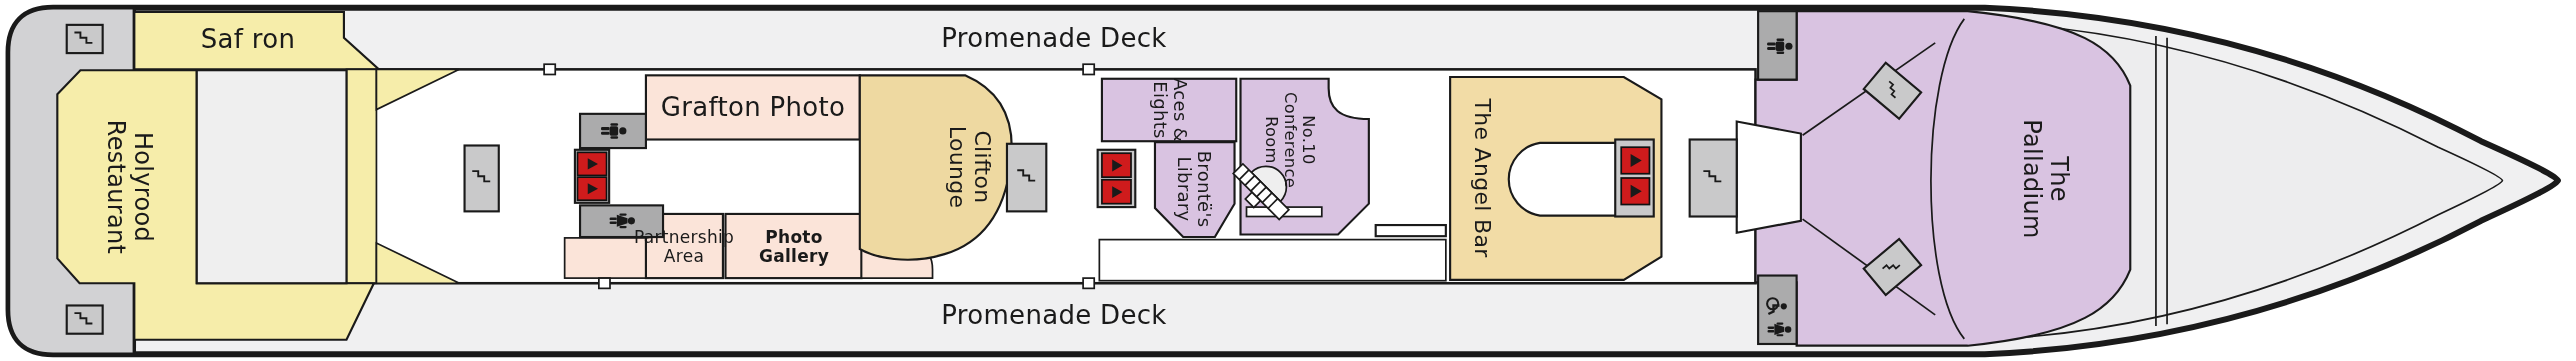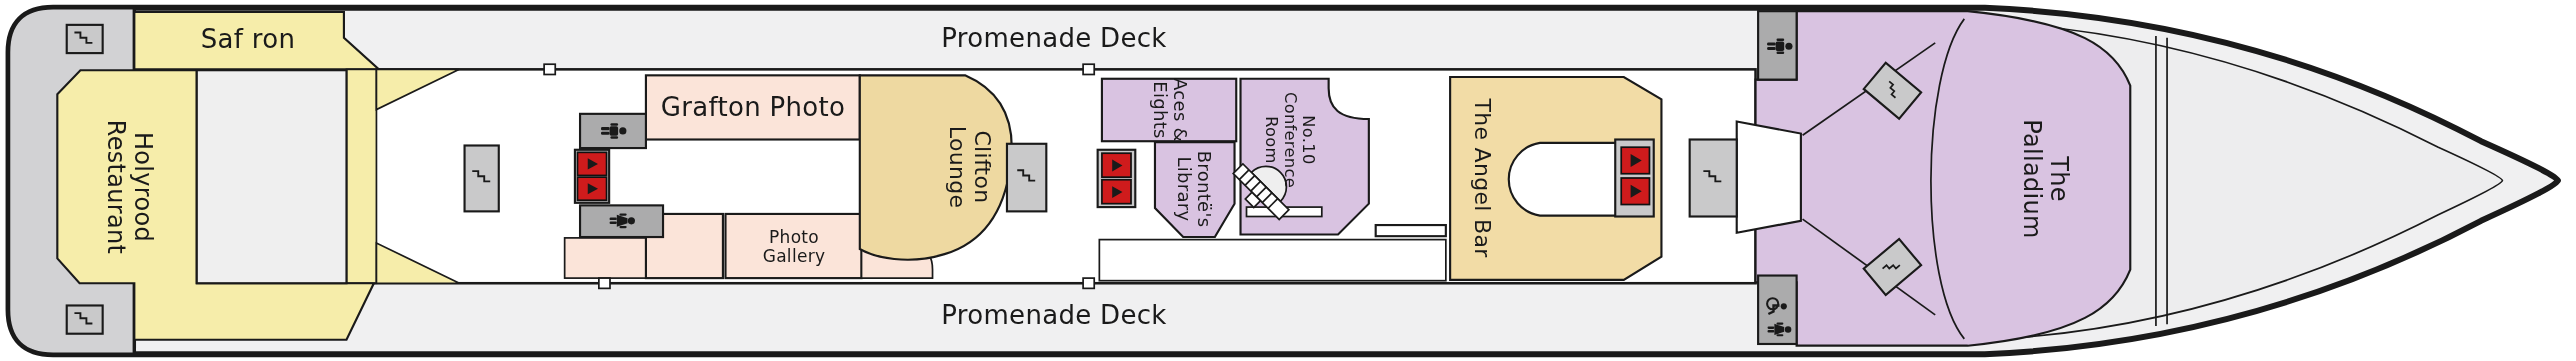--- a/index.html
+++ b/index.html
@@ -171,21 +171,23 @@
   <rect x="1266" y="75" width="13" height="12" fill="#ffffff" stroke="#1a1a1a" stroke-width="2"></rect>
   <rect x="1266" y="325" width="13" height="12" fill="#ffffff" stroke="#1a1a1a" stroke-width="2"></rect>
 </svg>
 
   <div class="label" style="left:248px;top:40px;font-size:26px;">Saf ron</div>
   <div class="label vert" style="left:129px;top:187px;font-size:24px;">Holyrood
 Restaurant</div>
   <div class="label" style="left:1054px;top:39px;font-size:26px;">Promenade Deck</div>
   <div class="label" style="left:1054px;top:316px;font-size:26px;">Promenade Deck</div>
   <div class="label" style="left:753px;top:108px;font-size:26px;">Grafton Photo</div>
-  <div class="label" style="left:794px;top:247px;font-size:17px;">Photo
+  <div class="label" style="left:684px;top:247px;font-size:17px;">Partnership
+Area</div>
+  <div class="label" style="left:794px;top:247px;font-size:17px;font-weight:bold;">Photo
 Gallery</div>
   <div class="label vert" style="left:969px;top:167px;font-size:22px;">Clifton
 Lounge</div>
   <div class="label vert" style="left:1170px;top:110px;font-size:18px;">Aces &amp;
 Eights</div>
   <div class="label vert" style="left:1194px;top:189px;font-size:18px;">Brontë's
 Library</div>
   <div class="label vert" style="left:1290px;top:140px;font-size:16.3px;">No.10
 Conference
 Room</div>

